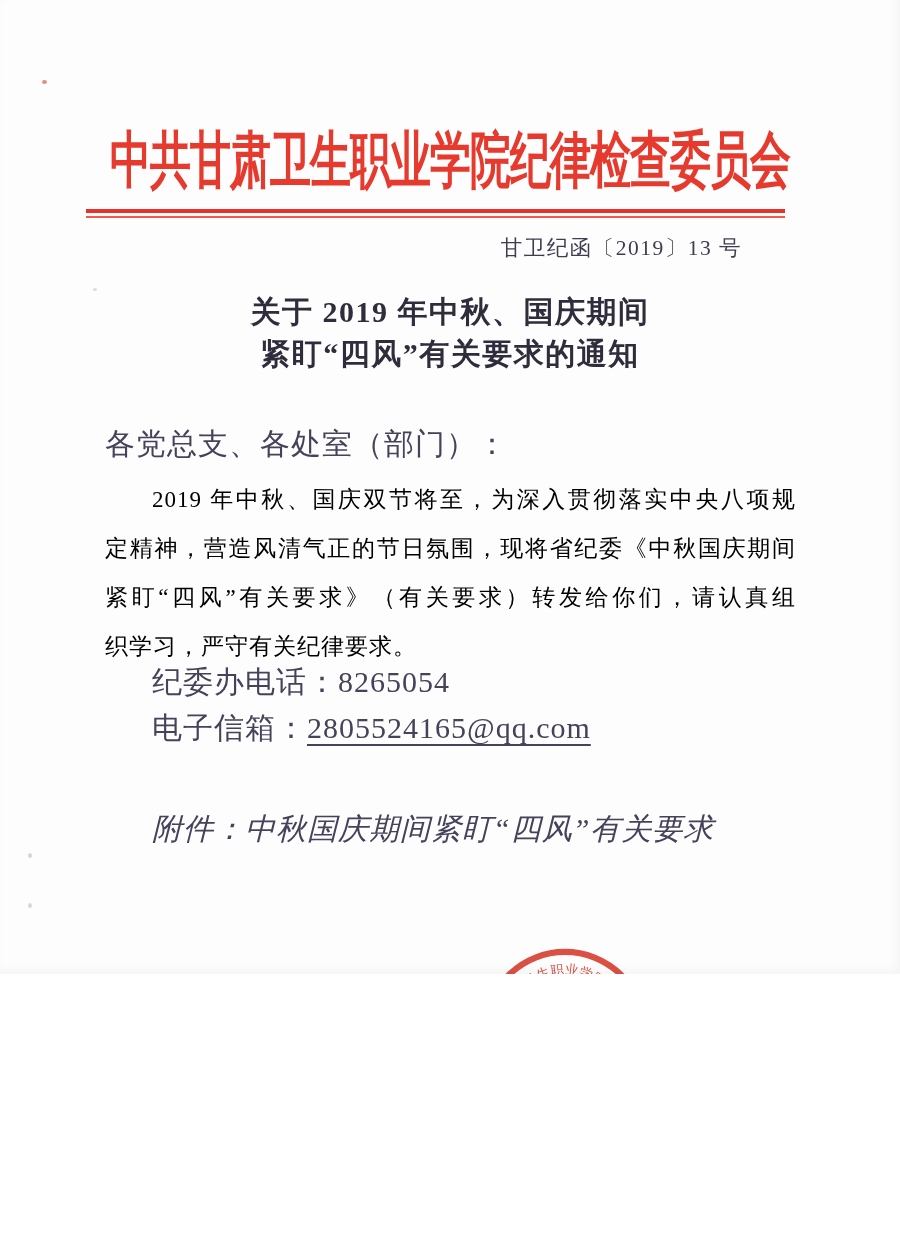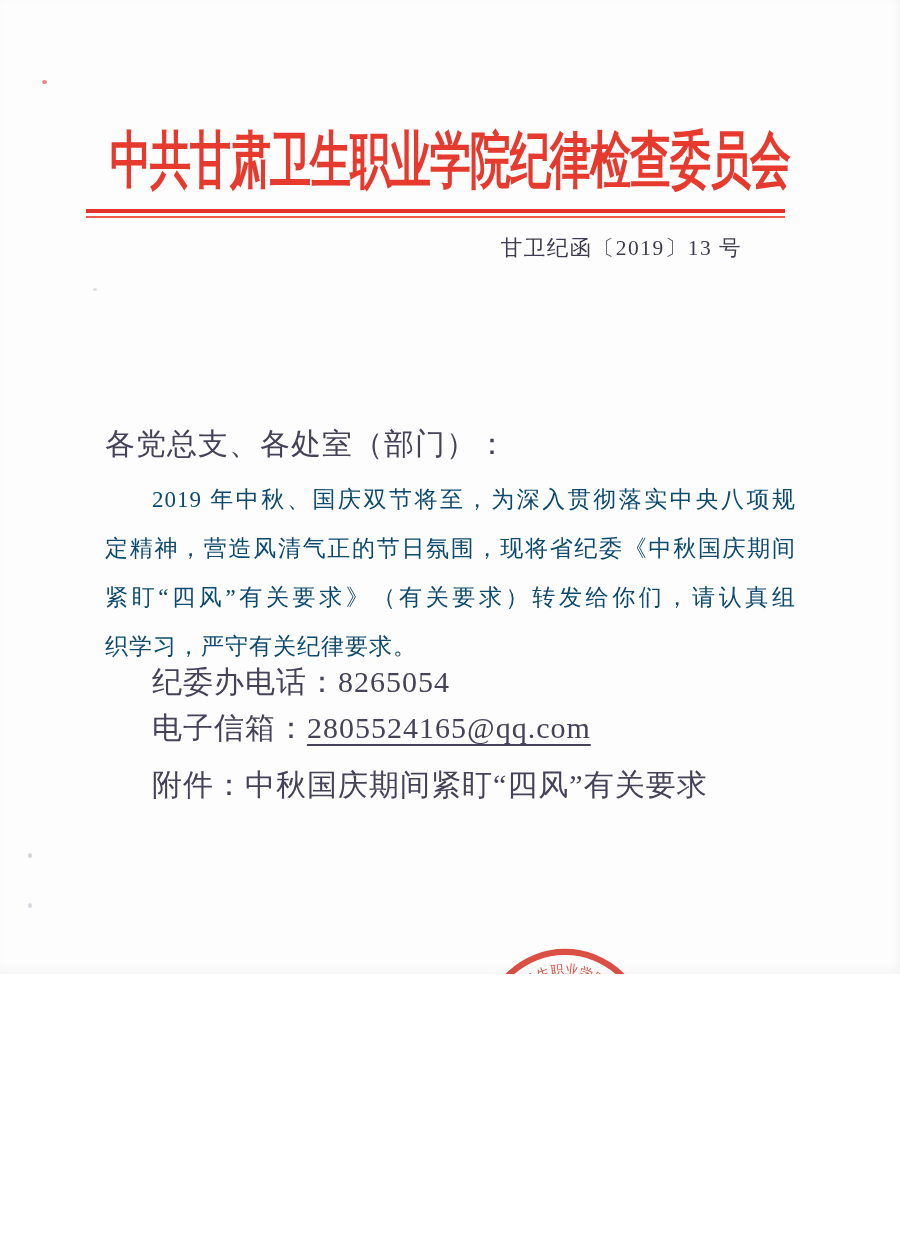--- a/index.html
+++ b/index.html
@@ -48,34 +48,34 @@
     position:absolute; left:105px; width:691px;
     font-size:30px; letter-spacing:1px;
     line-height:32px;
     color:#46425a;
     word-break:keep-all;
     white-space:nowrap;
   }
   .salutation { top:428px; }
 
   .paragraph { position:absolute; left:105px; top:475px; width:691px;
-    font-size:23px; letter-spacing:1px; color:#0c4a6e; }
+    font-size:23px; letter-spacing:1px; color:#000000; }
   .paragraph .pline { height:49px; line-height:49px; word-break:keep-all; }
   .paragraph .just { text-align:justify; text-align-last:justify; }
   .paragraph .indent { text-indent:47px; }
 
   .phone-line { top:666px; padding-left:47px; }
   .email-line { top:712px; padding-left:47px; }
   .email-address {
     color:#46425a;
     text-decoration:underline;
     text-decoration-thickness:1.5px;
     text-underline-offset:6px;
   }
-  .attachment-line { top:768px; padding-left:47px; line-height:34px; }
+  .attachment-line { top:812px; padding-left:47px; line-height:34px;font-style:italic; }
 
   .sig-name { position:absolute; left:435px; top:1016px;
     font-size:23px; letter-spacing:2px; color:#46425a; white-space:nowrap; }
   .sig-date { position:absolute; left:468px; top:1048px;
     font-size:23px; letter-spacing:1px; color:#46425a; white-space:nowrap; }
 
   .seal {
     position:absolute; left:477px; top:944px;
     width:176px; height:176px;
     mix-blend-mode:multiply;
@@ -107,20 +107,24 @@
 
   <div class="issuer">中共甘肃卫生职业学院纪律检查委员会</div>
 
   <div class="rule-top">
     <div class="thick"></div>
     <div class="thin"></div>
   </div>
 
   <div class="doc-number">甘卫纪函〔2019〕13 号</div>
 
+  <div class="notice-title">
+    <div>关于 2019 年中秋、国庆期间</div>
+    <div>紧盯“四风”有关要求的通知</div>
+  </div>
 
   <div class="bodyline salutation">各党总支、各处室（部门）：</div>
 
   <div class="paragraph">
     <div class="pline just indent">2019 年中秋、国庆双节将至，为深入贯彻落实中央八项规</div>
     <div class="pline just">定精神，营造风清气正的节日氛围，现将省纪委《中秋国庆期间</div>
     <div class="pline just">紧盯“四风”有关要求》（有关要求）转发给你们，请认真组</div>
     <div class="pline">织学习，严守有关纪律要求。</div>
   </div>
 

